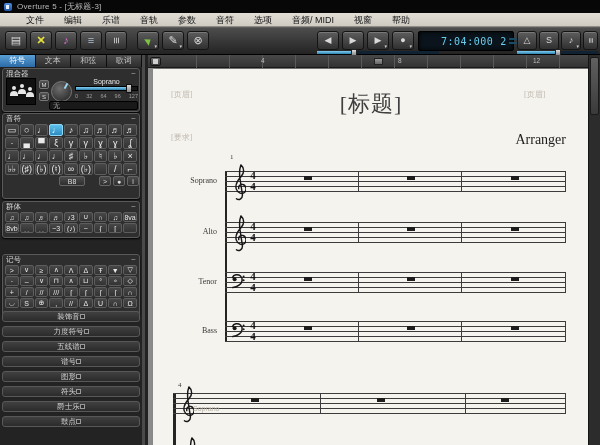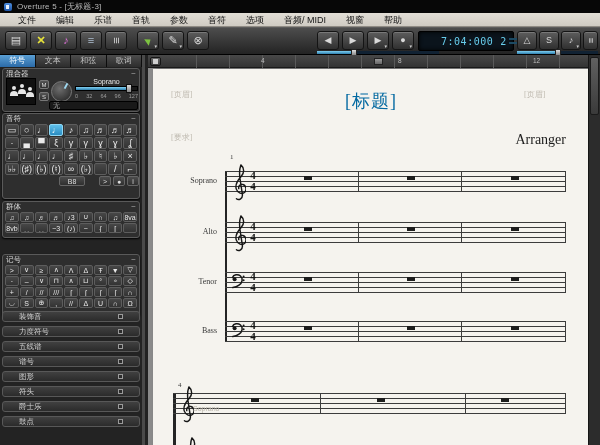--- a/index.html
+++ b/index.html
@@ -7,21 +7,21 @@
   body { font-family:"Liberation Sans", sans-serif; background:#222; }
   #app { position:absolute; width:600px; height:445px; background:#222; }
 
   
   #titlebar { position:absolute; left:0; top:0; width:600px; height:13px; background:#070707; display:flex; align-items:center; }
   #app-icon { width:8px; height:8px; margin:0 5px 0 4px; background:linear-gradient(#4f8fe0,#1d55a8); border-radius:2px; position:relative; }
   #app-icon::after { content:""; position:absolute; left:2px; top:2px; width:3px; height:4px; background:#eaf2fb; }
   #titlebar .title { font-size:8px; color:#b9b9b9; letter-spacing:.2px; }
 
   
-  #menubar { position:absolute; left:0; top:13px; width:600px; height:14px; background:linear-gradient(#e2ded6,#cfcbc3); border-bottom:1px solid #8f8b84; display:flex; align-items:stretch; padding-left:8px; }
+  #menubar { position:absolute; left:0; top:13px; width:600px; height:14px; background:linear-gradient(#e2ded6,#cfcbc3); border-bottom:1px solid #8f8b84; display:flex; align-items:stretch; padding-left:16px; }
   #menubar .menu-item { font-size:9px; color:#141414; line-height:14px; padding:0 10px; cursor:default; }
 
   
   #toolbar { position:absolute; left:0; top:27px; width:600px; height:28px; background:linear-gradient(#4d4d4d,#232323); border-top:1px solid #5c5c5c; border-bottom:1px solid #000; }
   .tbtn { position:absolute; top:3px; width:22px; height:19px; background:linear-gradient(#5d5d5d,#303030); border:1px solid #141414; border-radius:3px; box-shadow:inset 0 1px rgba(255,255,255,.18); display:flex; align-items:center; justify-content:center; }
   .tbtn .gi { font-size:11px; line-height:11px; color:#d9d9d9; }
   .gi.yellow { color:#e8e43a; font-weight:bold; }
   .gi.magenta { color:#d96fd4; }
   .gi.bluegray { color:#aebfd1; }
   .gi.rot90 { transform:rotate(90deg); display:inline-block; }
@@ -74,41 +74,41 @@
   .grid .cell { height:12px; background:linear-gradient(#474747,#333); border:1px solid #5d5d5d; border-radius:2px; color:#eaeaea; font-size:8px; display:flex; align-items:center; justify-content:center; overflow:hidden; }
   #notes-grid .cell { font-size:9px; }
   .grid .cell.sel { background:linear-gradient(#5fc1ec,#2a8cc2); border-color:#8fd8f5; color:#fff; }
   .grid-sm .cell { height:10px; font-size:7px; }
 
   #notes-footer { position:relative; height:12px; }
   #b8-btn { position:absolute; left:56px; top:0; width:26px; height:10px; background:linear-gradient(#4c4c4c,#2f2f2f); border:1px solid #666; border-radius:2px; color:#ddd; font-size:7px; text-align:center; line-height:9px; }
   .nf-btn { position:absolute; top:0; width:12px; height:10px; background:linear-gradient(#4c4c4c,#2f2f2f); border:1px solid #666; border-radius:2px; color:#ddd; font-size:7px; text-align:center; line-height:9px; }
 
   #collapsed-panels { position:absolute; left:2px; top:256px; width:138px; }
-  .cpanel { height:11px; margin-bottom:4px; background:linear-gradient(#404040,#2b2b2b); border:1px solid #585858; border-radius:3px; display:flex; justify-content:space-between; align-items:center; padding:0 16px; }
+  .cpanel { height:11px; margin-bottom:4px; background:linear-gradient(#404040,#2b2b2b); border:1px solid #585858; border-radius:3px; display:flex; justify-content:center; align-items:center; padding:0 16px; }
   .cpanel span:first-child { font-size:7.5px; color:#d3d3d3; }
   .cpanel .ico-expand-icon { width:5px; height:5px; border:1px solid #9a9a9a; background:#2b2b2b; }
 
   
   #scorearea { position:absolute; left:148px; top:55px; width:452px; height:390px; background:#8a8a8a; }
   #score-toolbar { position:absolute; left:0; top:0; width:452px; height:13px; background:linear-gradient(#484848,#333); border-bottom:1px solid #191919; }
   #mini-page-btn { position:absolute; left:2px; top:2px; width:11px; height:9px; background:linear-gradient(#6a6a6a,#3d3d3d); border:1px solid #151515; border-radius:2px; }
   #mini-page-btn::after { content:""; position:absolute; left:2px; top:1px; width:5px; height:5px; background:#cfcfcf; }
   #ruler { position:absolute; left:16px; right:12px; top:0; height:13px; background:repeating-linear-gradient(to right, transparent 0 32px, #5a5a5a 32px 33px); }
   .ruler-num { position:absolute; top:2px; font-size:6.5px; color:#bdbdbd; }
   #ruler-handle { position:absolute; left:210px; top:3px; width:9px; height:7px; background:linear-gradient(#9a9a9a,#666); border:1px solid #222; }
 
   #vscroll { position:absolute; right:0; top:0; width:12px; height:390px; background:#2c2c2c; border-left:1px solid #151515; }
   #vscroll .thumb { position:absolute; left:1px; top:2px; width:9px; height:58px; background:linear-gradient(#606060,#3a3a3a); border:1px solid #1a1a1a; border-radius:2px; }
 
   #score-view { position:absolute; left:0; top:13px; width:444px; height:377px; overflow:hidden; }
   #page { position:absolute; left:5px; top:1px; width:436px; height:380px; background:#f5f3ee; box-shadow:3px 0 4px rgba(0,0,0,.45); overflow:hidden; }
 
   .ph-text { position:absolute; font-family:"Liberation Serif", serif; color:#bfbab0; font-size:8px; }
-  #page-title { position:absolute; left:0; right:0; top:20px; text-align:center; font-family:"Liberation Serif", serif; font-size:18px; color:#0369a1; letter-spacing:1px; }
+  #page-title { position:absolute; left:0; right:0; top:20px; text-align:center; font-family:"Liberation Serif", serif; font-size:22px; color:#404040; letter-spacing:1px; }
   #arranger { position:absolute; left:333px; top:63px; width:80px; text-align:right; font-family:"Liberation Serif", serif; font-size:14px; color:#1c1c1c; }
 
   .staff { position:absolute; height:21px; background:repeating-linear-gradient(to bottom, #3c3c3c 0 1px, transparent 1px 5px); }
   .bl { position:absolute; width:1px; height:21px; background:#3c3c3c; }
   .sysline { position:absolute; width:2px; background:#242424; }
   .wrest { position:absolute; width:8px; height:3.5px; background:#1c1c1c; }
   .inst { position:absolute; left:4px; width:60px; text-align:right; font-family:"Liberation Serif", serif; font-size:8px; color:#3a3a3a; }
   .mnum { position:absolute; font-family:"Liberation Serif", serif; font-size:7px; color:#3a3a3a; }
   .tsig { position:absolute; width:10px; text-align:center; font-family:"Liberation Serif", serif; font-weight:bold; font-size:11px; line-height:10px; color:#141414; }
   .clef-svg { position:absolute; }

